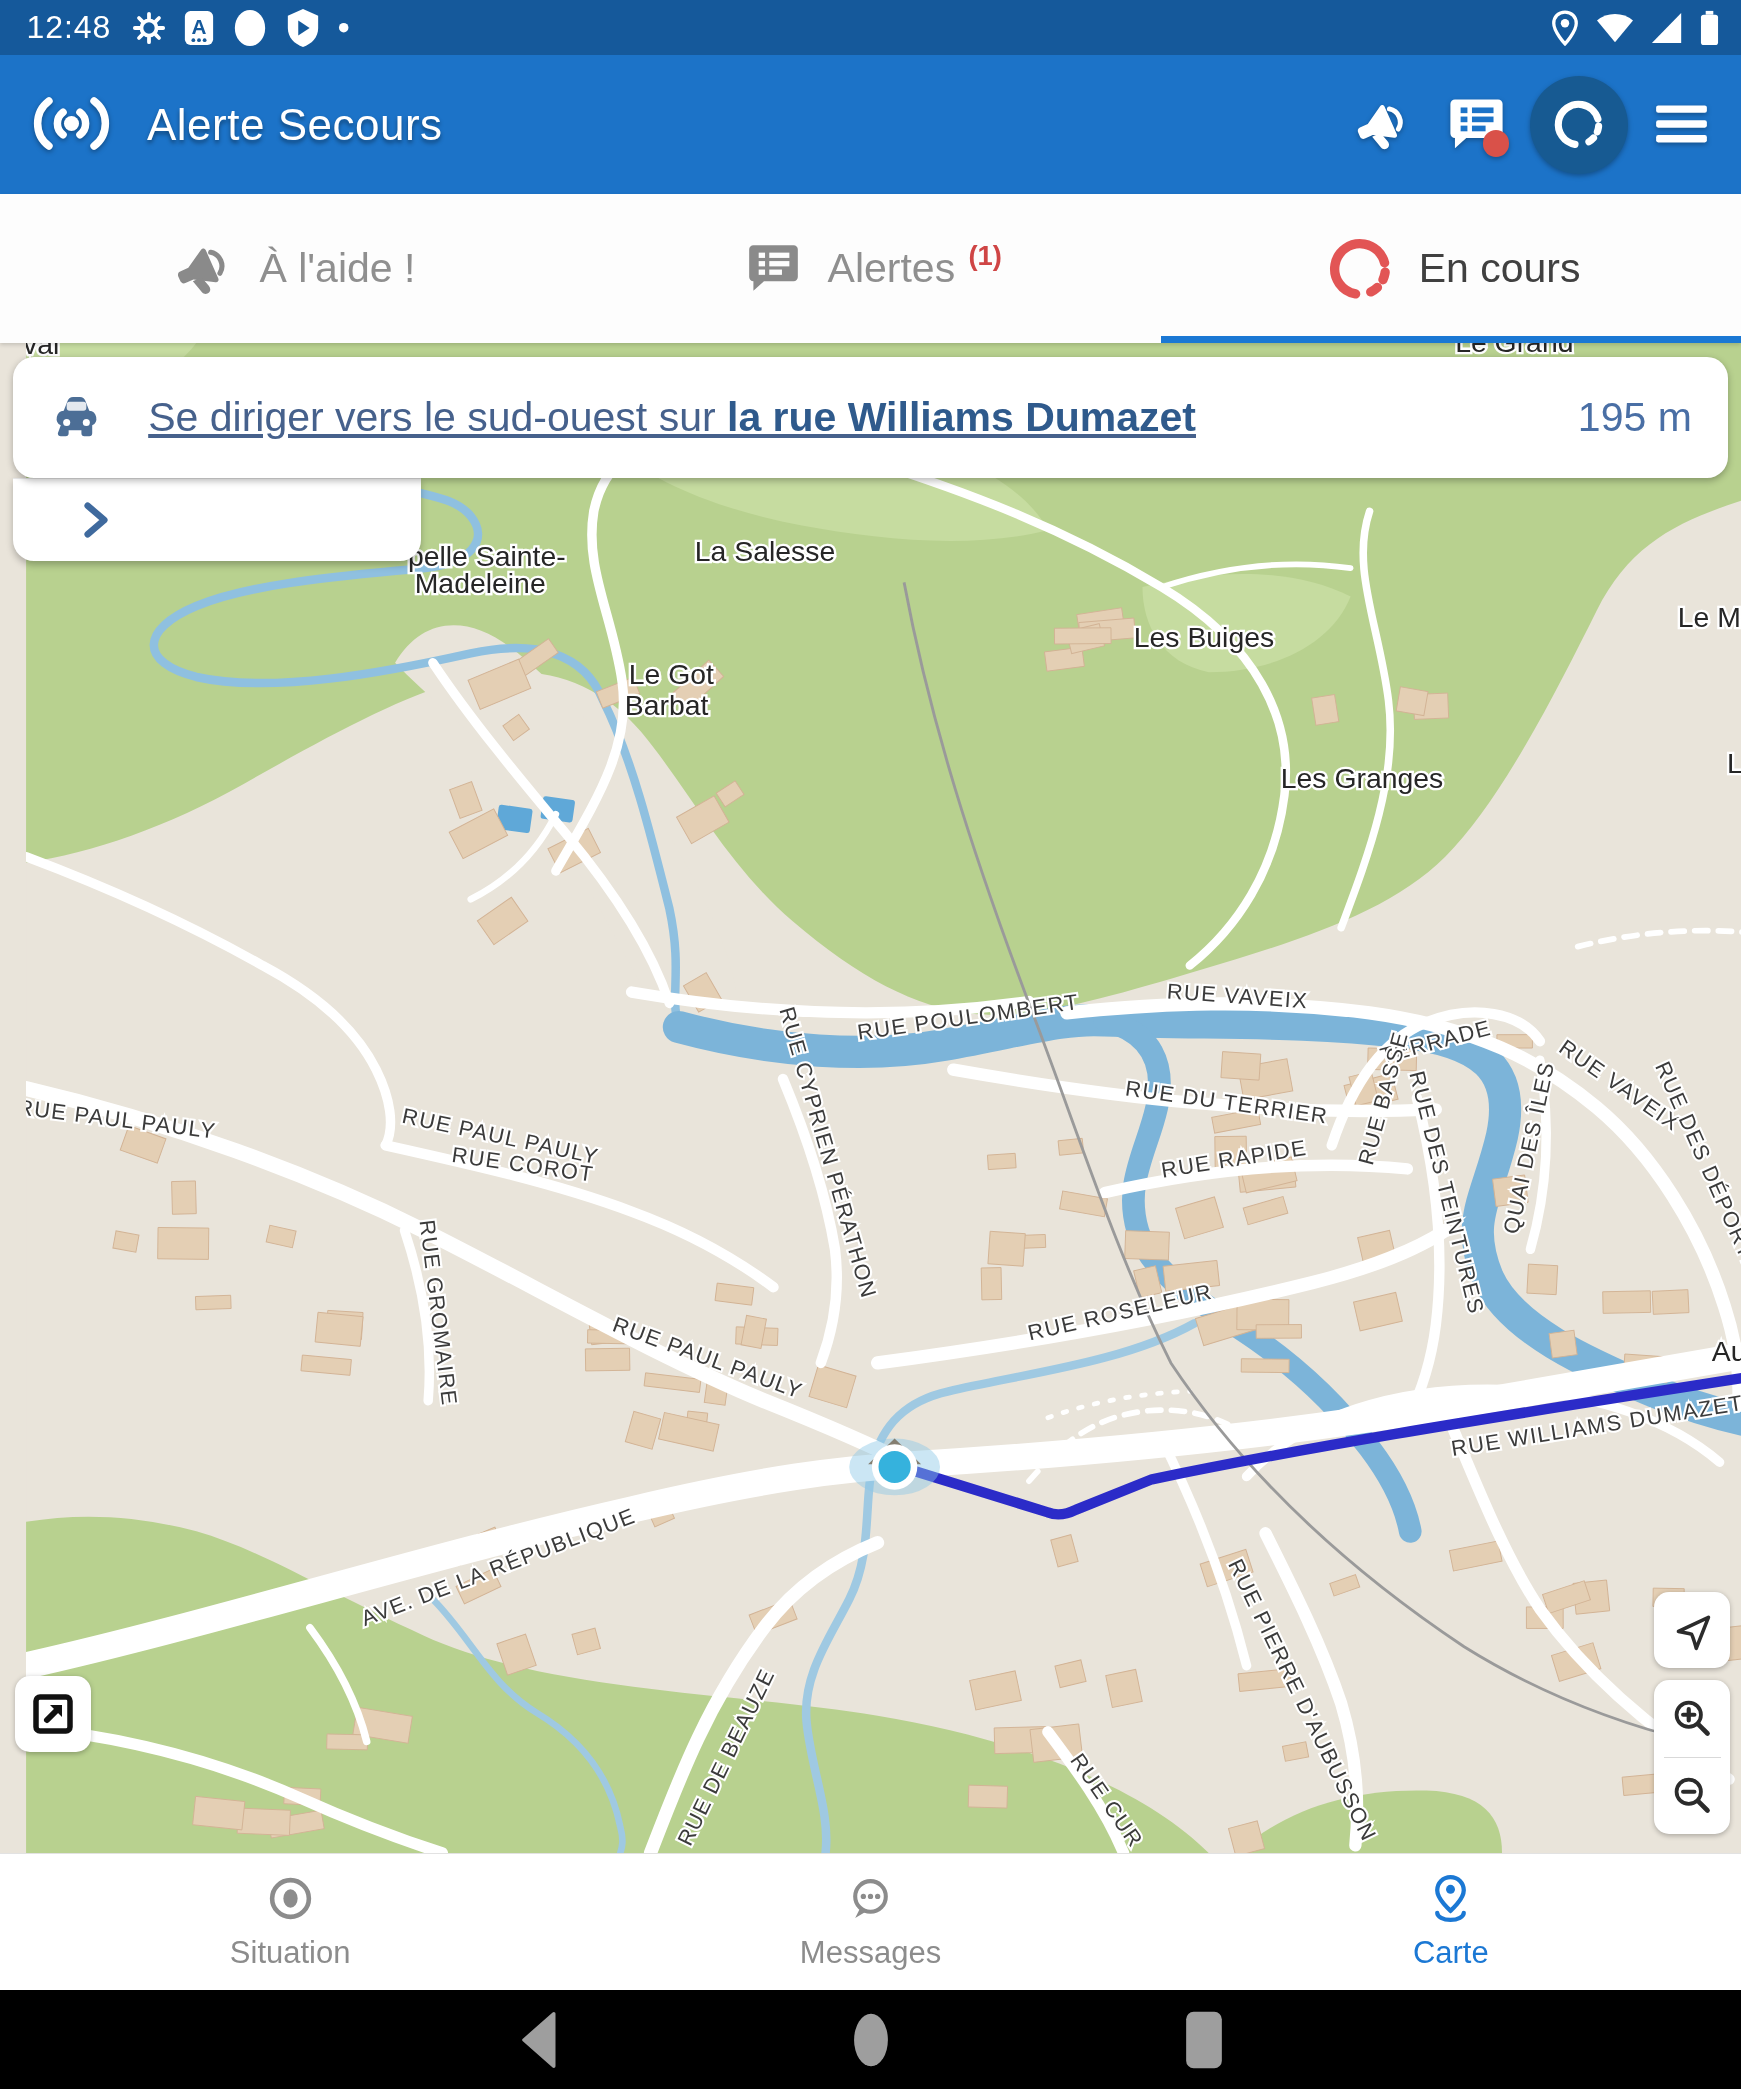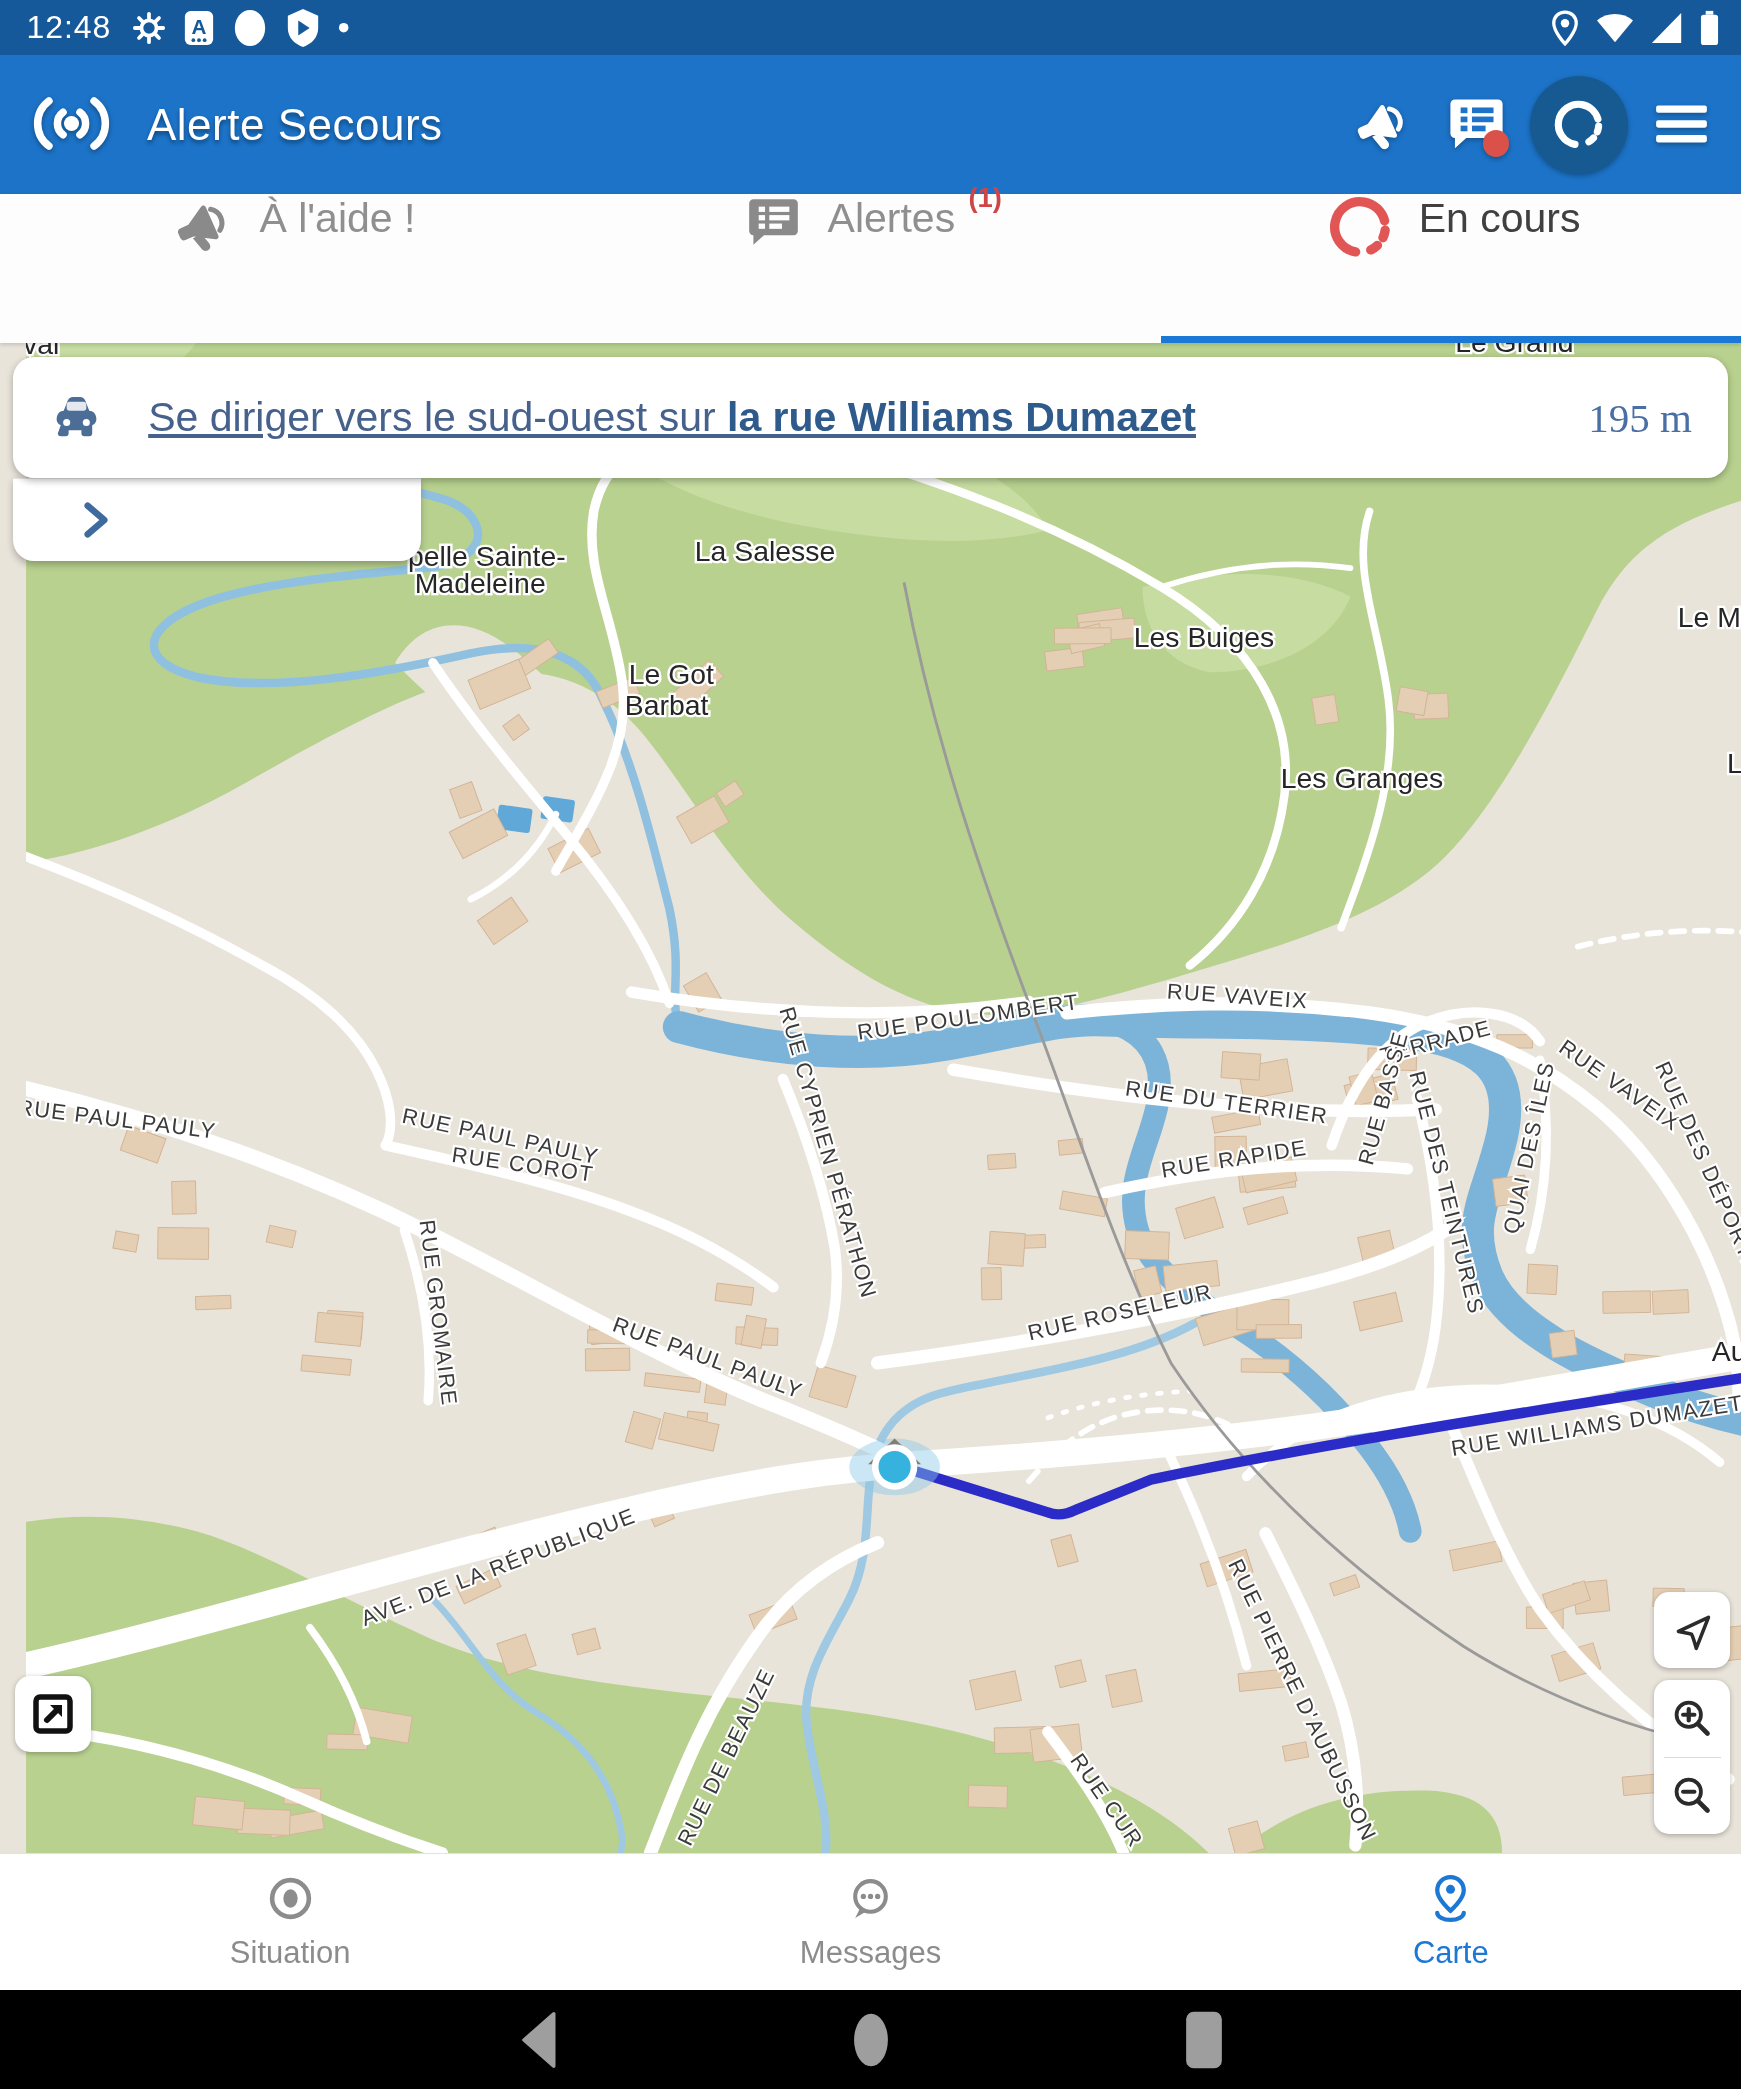--- a/index.html
+++ b/index.html
@@ -34,41 +34,41 @@
     filter:drop-shadow(0 2.8px 2.8px rgba(0,0,0,.3));}
   .loader-wrap{width:98px;height:98px;border-radius:49px;background:#175a92;
     display:flex;align-items:center;justify-content:center;}
   .chat-badge{position:absolute;right:7.6px;bottom:17px;width:26.5px;height:26.5px;border-radius:13.2px;
     background:var(--accent,#d95149);}
   
   .tab-bar{
     position:absolute;top:194px;left:0;width:1741px;height:149px;background:#fdfdfd;
     display:flex;z-index:60;box-shadow:0 1.9px 3.8px rgba(0,0,0,.15);
   }
-  .tab{flex:1;display:flex;justify-content:center;gap:26.5px;
+  .tab{flex:1;display:flex;align-items:center;justify-content:center;gap:26.5px;
     background:none;border:none;cursor:pointer;padding-left:13px;}
   .tab-label{font-size:41px;color:#8f8f8f;}
   .tab.active .tab-label{color:#404040;}
   .tab-badge{font-size:27.4px;color:#cf4545;font-weight:bold;transform:translateY(-13.2px);margin-left:-13.2px;}
   .tab-underline{position:absolute;bottom:0;left:1161px;width:580px;height:6.6px;
     background:var(--selected,#1e74c9);}
   
   .map-wrap{position:absolute;top:343px;left:0;width:1741px;height:1510px;overflow:hidden;padding-left:26px;}
   .map-wrap svg{display:block;}
   text.place{font-size:30px;fill:#262626;paint-order:stroke;stroke:#fff;stroke-width:5px;}
   text.street{font-size:23px;fill:#3b3b3b;letter-spacing:1.5px;paint-order:stroke;stroke:#fff;stroke-width:4.5px;}
   
   .nav-card{
     position:absolute;top:357px;left:13.2px;right:13.2px;height:121px;background:#fff;
     border-radius:21px;display:flex;align-items:center;padding:0 36px;box-sizing:border-box;
     box-shadow:0 2.8px 7.6px rgba(0,0,0,.28);z-index:40;
   }
   .nav-text{font-size:41px;color:#46618c;margin-left:44px;white-space:nowrap;text-decoration:underline;}
   .nav-text b{color:#2f5a8c;}
-  .nav-dist{margin-left:auto;font-size:41px;color:#4a6fa5;font-family:Liberation Serif, serif;}
+  .nav-dist{margin-left:auto;font-size:41px;color:#4a6fa5;}
   .steps-card{
     position:absolute;top:478px;left:13.2px;width:408px;height:83px;background:#fff;
     border-radius:0 0 21px 21px;border-top:0.9px solid #e8e8e8;display:flex;align-items:center;
     padding:0 26.5px;box-sizing:border-box;box-shadow:0 3.8px 7.6px rgba(0,0,0,.25);z-index:39;cursor:pointer;
   }
   .steps-label{font-size:38px;color:#3f6a9e;}
   .steps-chevron{margin-left:40px;display:flex;}
   
   .map-btn{position:absolute;background:#fff;border:none;border-radius:15px;cursor:pointer;
     display:flex;align-items:center;justify-content:center;box-shadow:0 1.9px 5.7px rgba(0,0,0,.25);z-index:40;}

